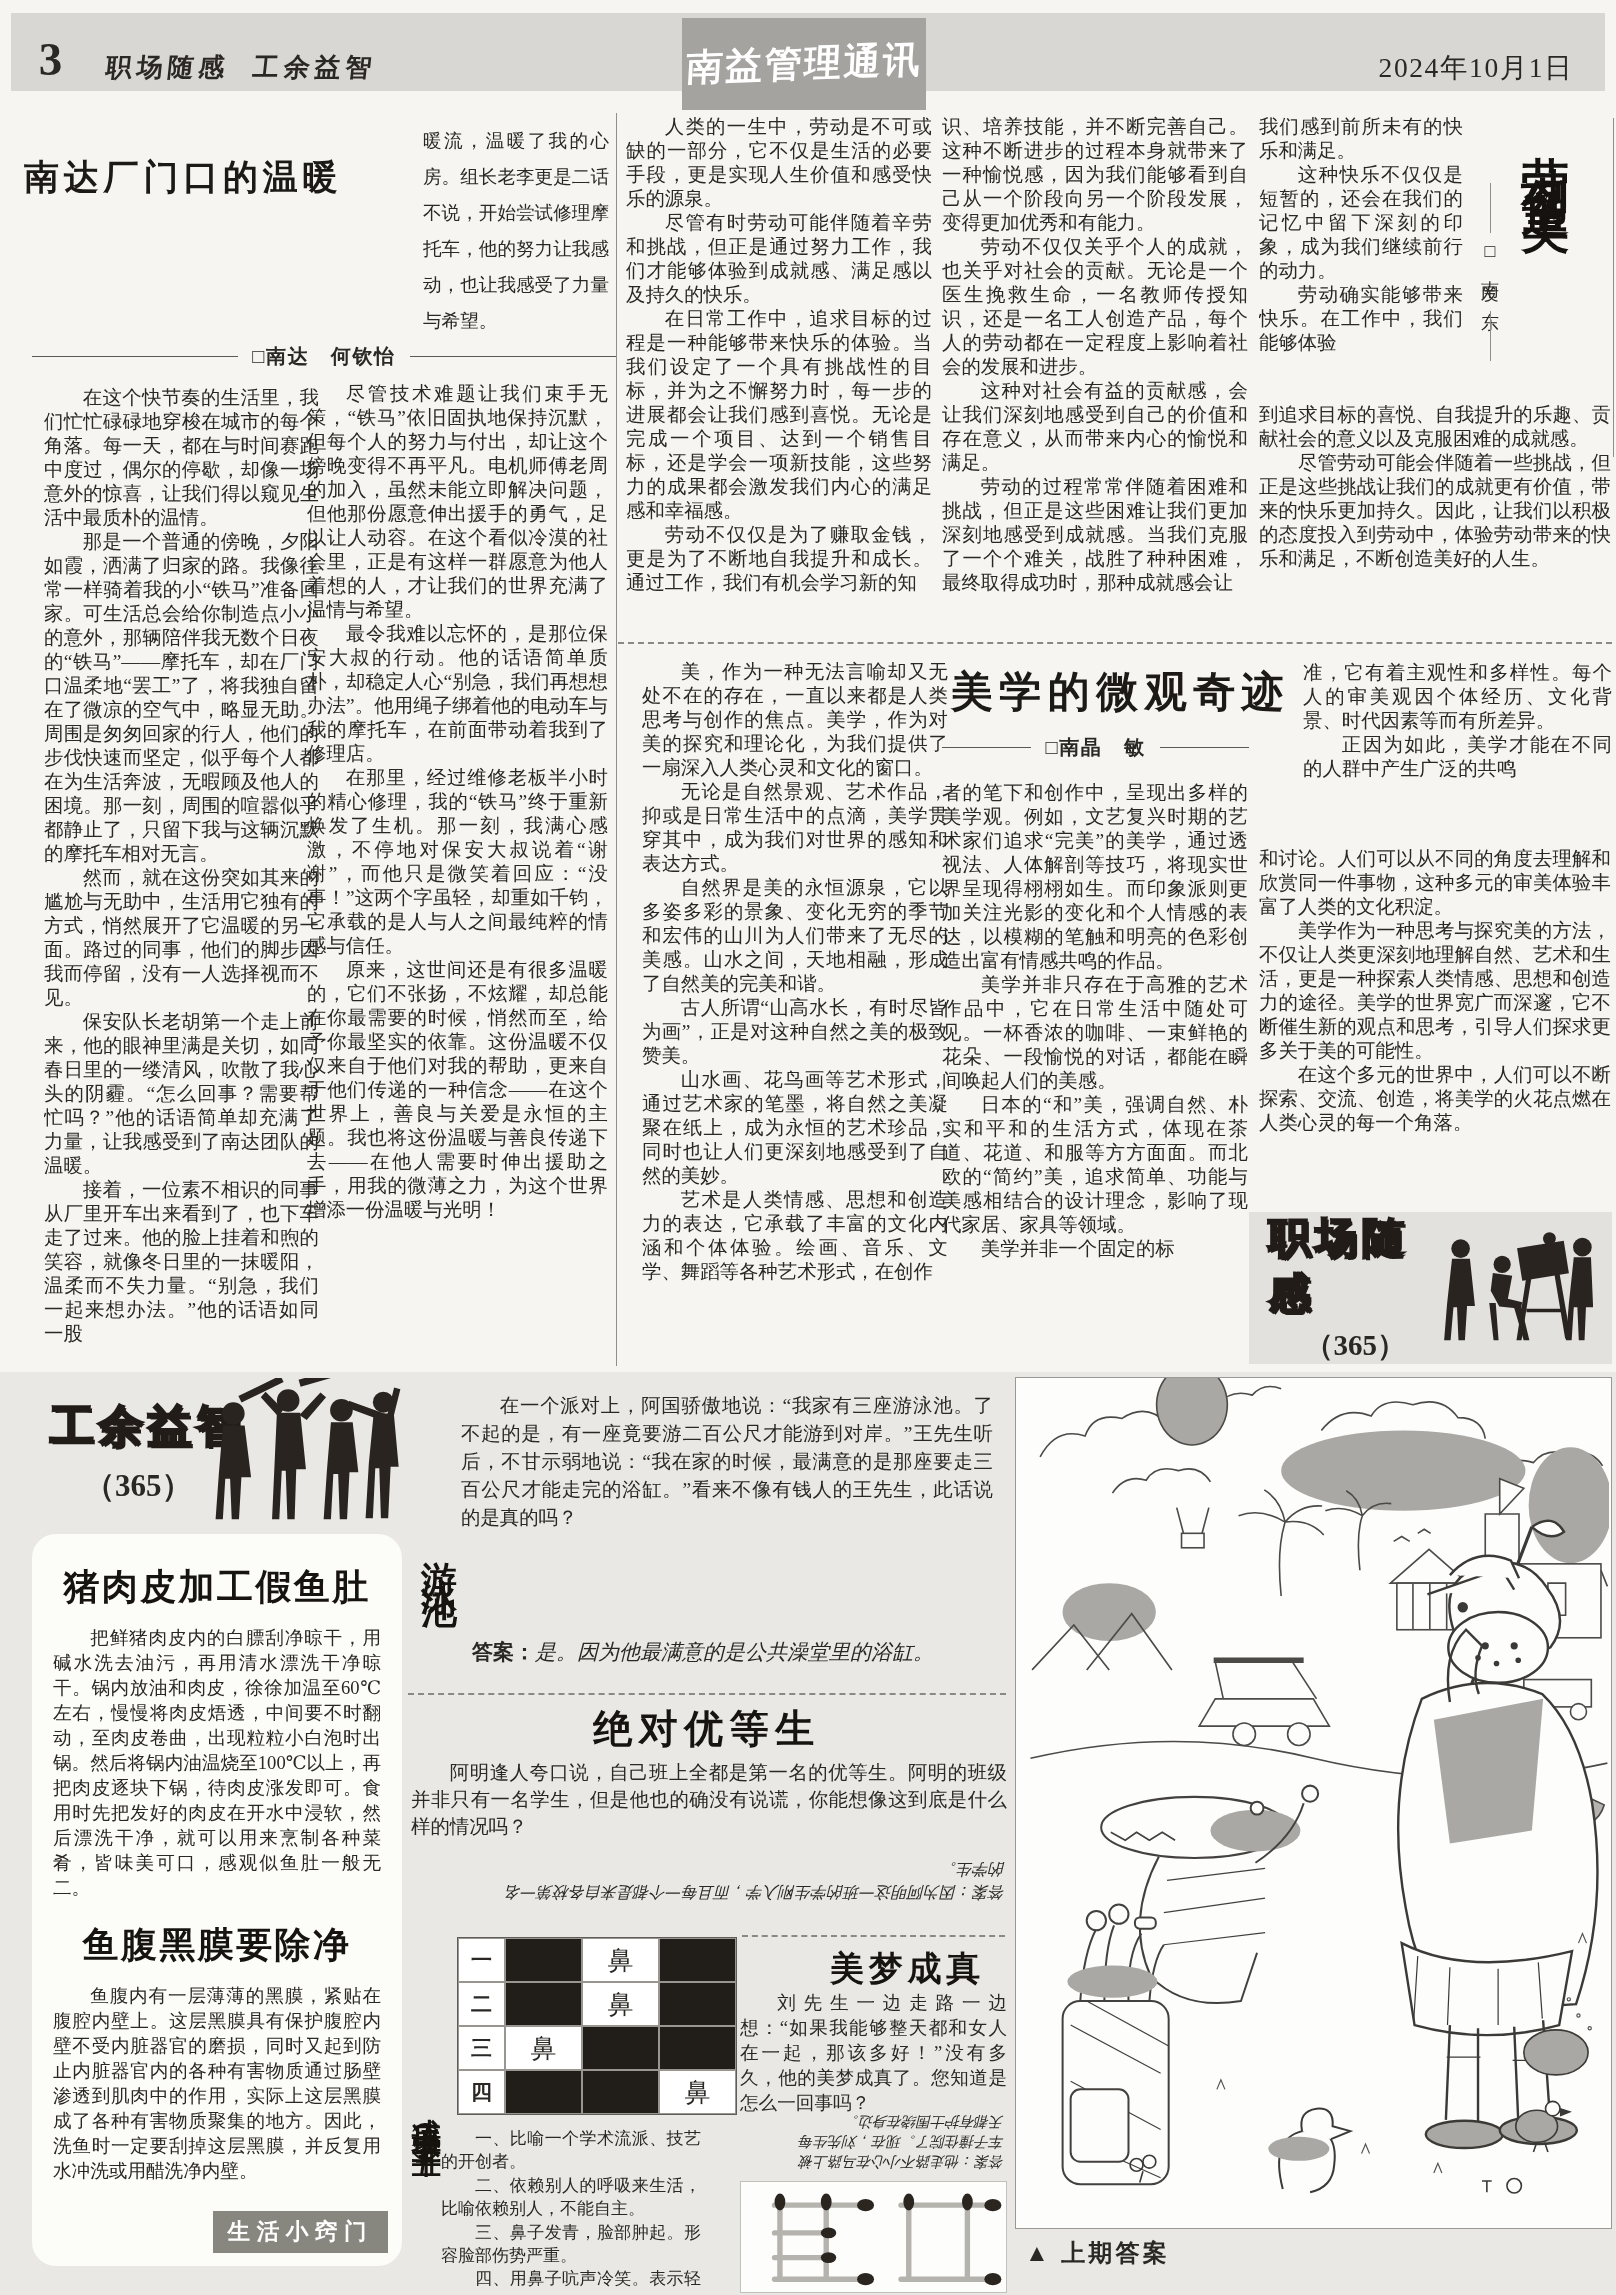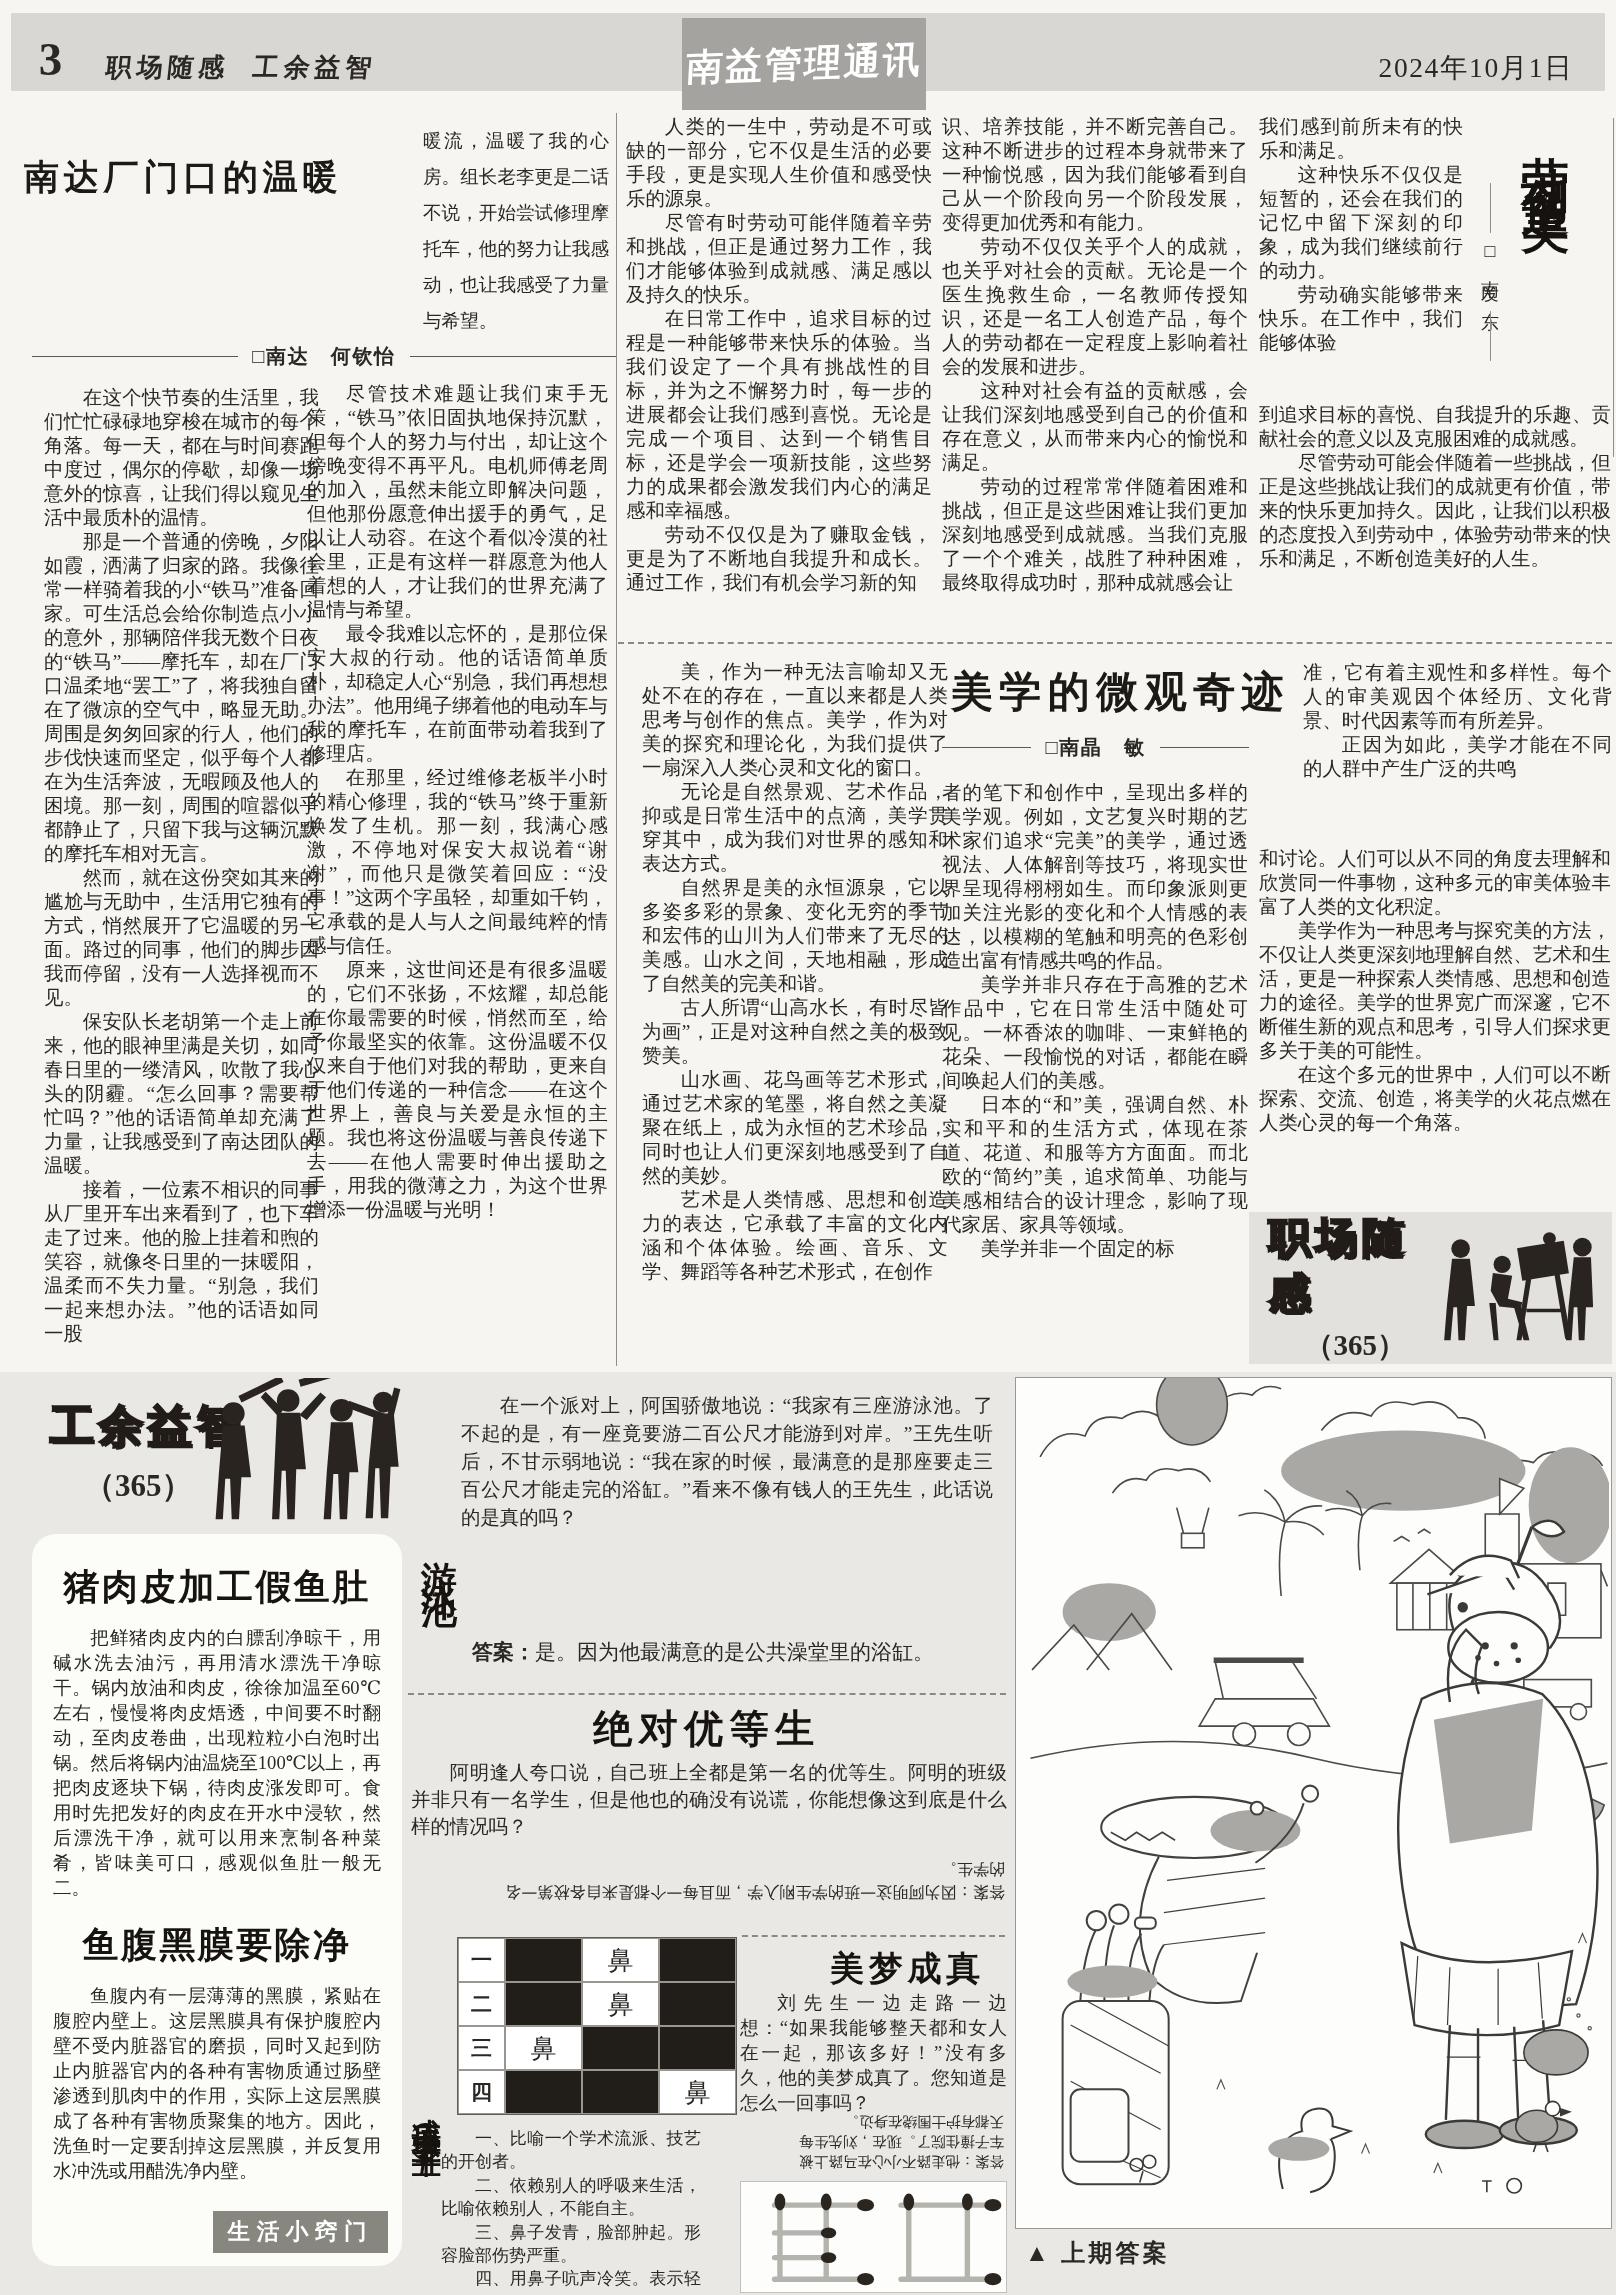--- a/index.html
+++ b/index.html
@@ -39,21 +39,21 @@
   .outline-t{color:#ffffff;font-weight:bold;-webkit-text-stroke:2.4px #211c17;text-shadow:2.4px 2.4px 0 #211c17;letter-spacing:4.8px;}
   .ws-box{background:#e2e1dd;display:flex;align-items:center;justify-content:space-between;padding:0 19.4px;box-sizing:border-box;}
   .card{background:#fcfcf9;border-radius:24px;box-sizing:border-box;padding:22.6px 21px;}
   .card h3{margin:6.5px 0 13px 0;text-align:center;font-size:36px;letter-spacing:2.4px;color:#17140f;}
   .card .body-text{font-size:18.6px;line-height:25px;}
   .tip-tag{position:absolute;right:14.5px;bottom:13px;background:#87867f;color:#fff;
     font-size:22.6px;font-weight:bold;letter-spacing:6.5px;padding:5.7px 14.5px;}
   .riddle-title{font-weight:bold;text-align:center;color:#17130e;}
   .answer-line{font-size:21px;}
   .answer-line b{font-weight:bold;}
-  .hand{}
+  .hand{font-style:italic;}
   
   .xw{display:grid;grid-template-columns:47px 77px 77px 77px;grid-auto-rows:44px;
       border:1.6px solid #5f5d5a;background:#fff;}
   .xw>div{border:0.8px solid #98968f;display:flex;align-items:center;justify-content:center;}
   .xw .lbl{font-size:21px;font-weight:bold;}
   .xw .cell{font-size:26px;}
   .xw .blk{background:#211d18;}
   .clues{font-size:17px;line-height:23.4px;text-align:justify;}
   .clues p{margin:0;text-indent:2em;}
   .panel{border:1.6px solid #9a9894;background:#fdfdfb;box-sizing:border-box;}

